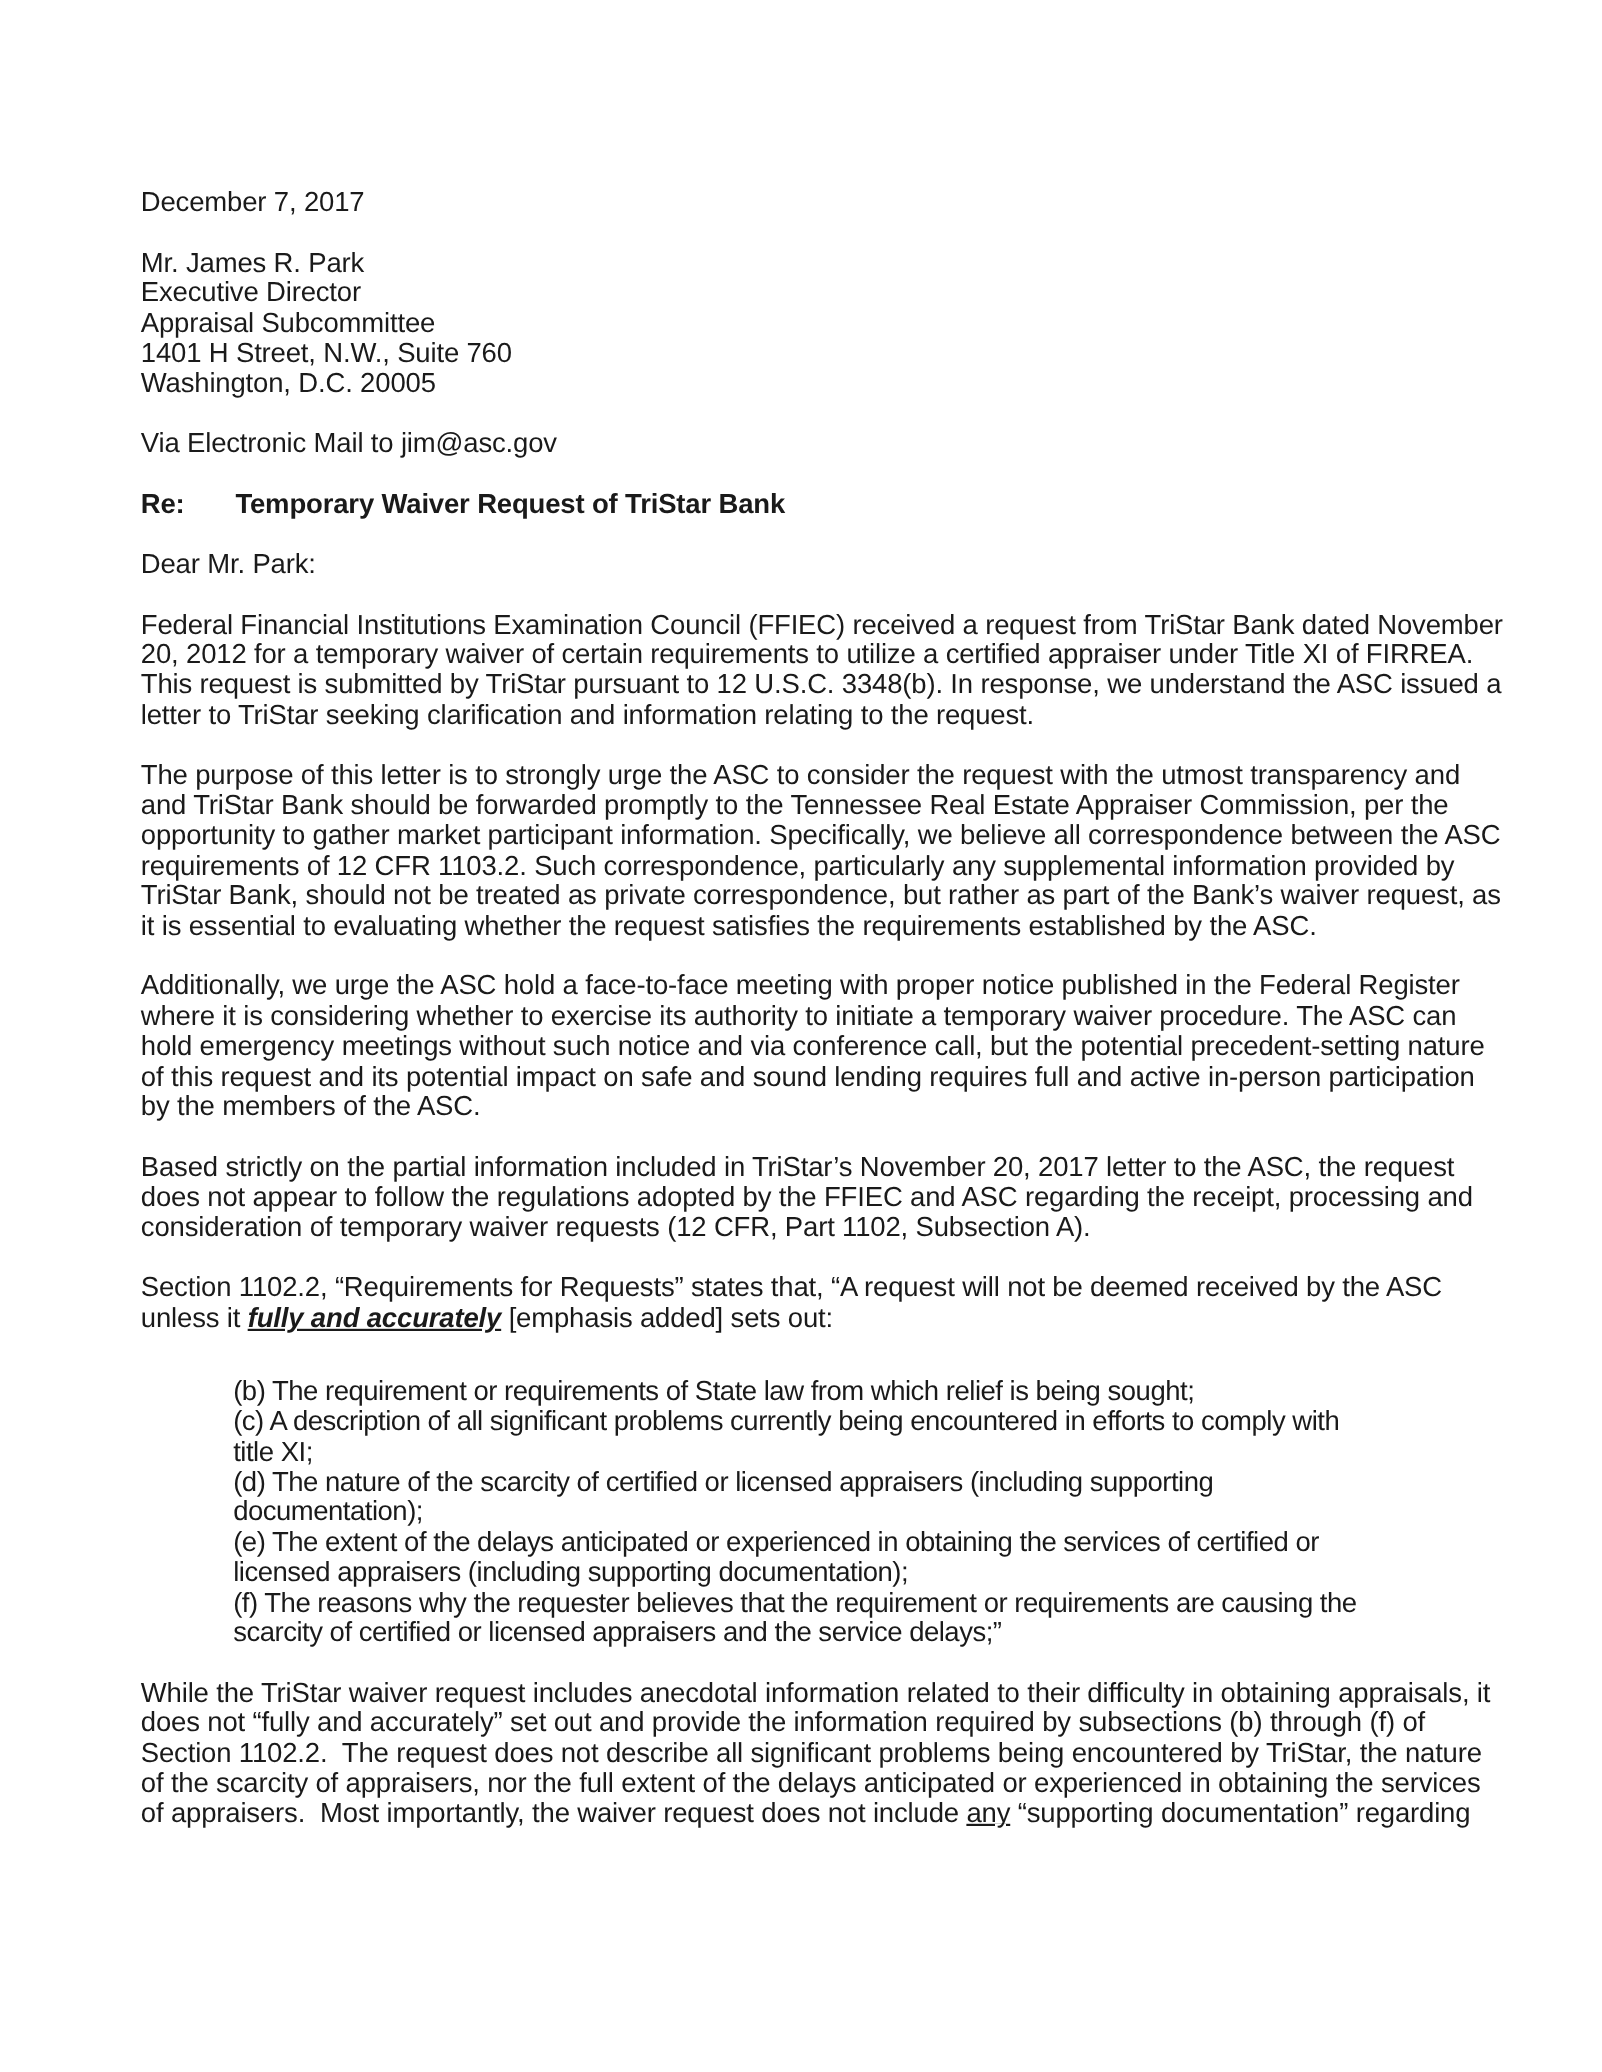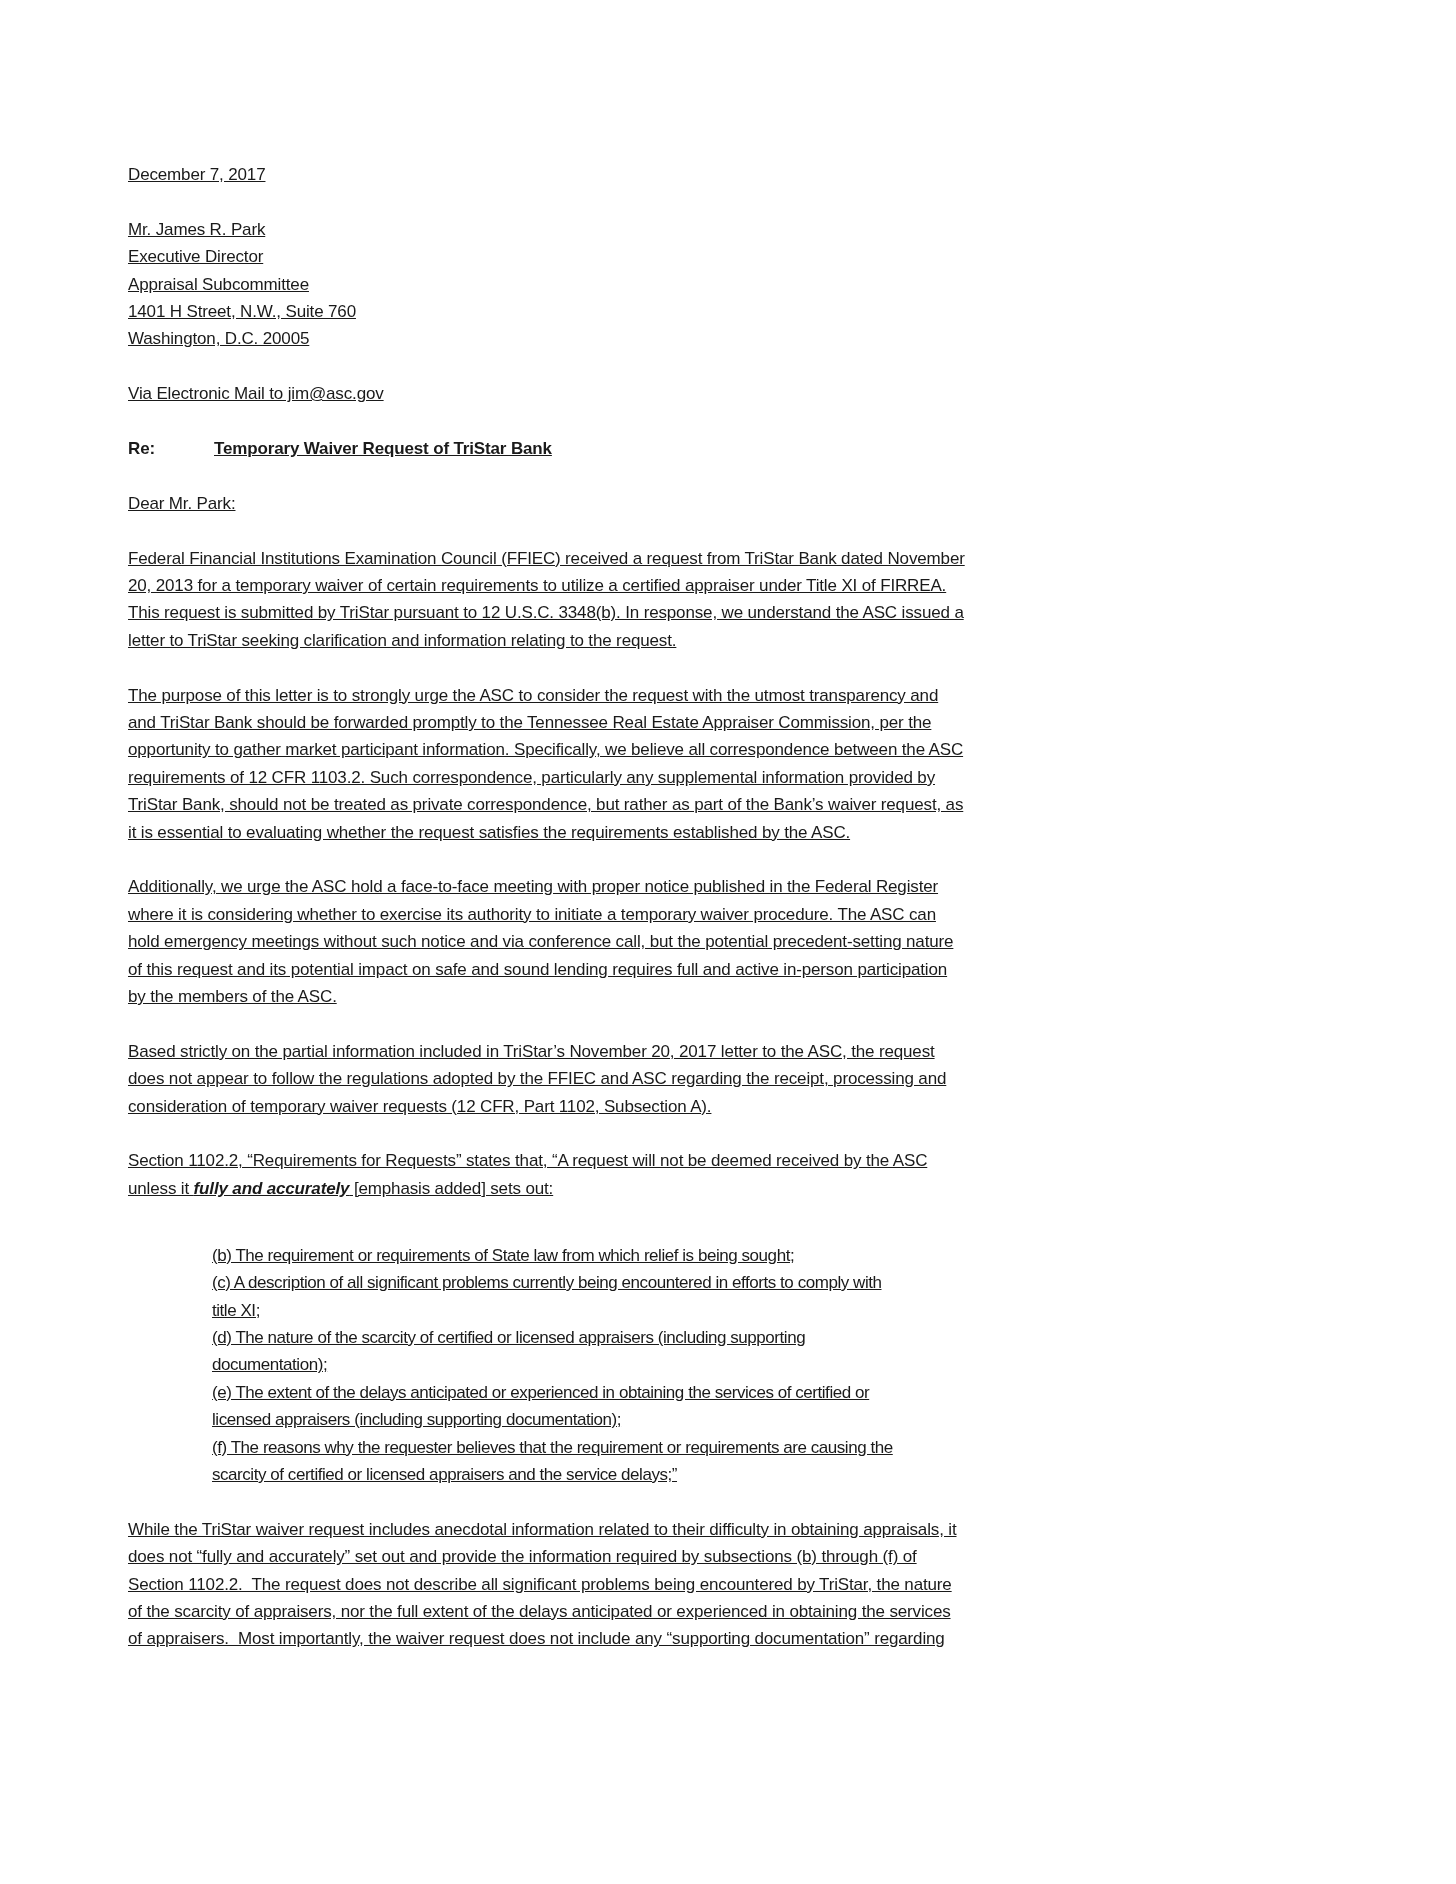--- a/index.html
+++ b/index.html
@@ -11,26 +11,25 @@
       width: 1456px;
       height: 1884px;
       position: relative;
       overflow: hidden;
       font-family: "Liberation Sans", "DejaVu Sans", sans-serif;
       color: #1a1a1a;
     }
     .page {
       position: absolute;
       left: 128px;
-      top: 161px;
+      top: 171px;
       width: 1200px;
-      font-size: 17px;
+      font-size: 25px;
       line-height: 27.4px;
       letter-spacing: -0.15px;
-      text-decoration: underline;
     }
     .block { margin: 0; }
     .gap { height: 27.4px; }
     .line { display: block; white-space: nowrap; }
     .re-line { font-weight: bold; white-space: nowrap; }
     .re-label { display: inline-block; width: 86px; }
     .list {
       padding-left: 84px;
     }
     .list .line { white-space: nowrap; }
@@ -76,21 +75,21 @@
   <div class="gap"></div>
 
   <div class="block">
     <span class="line">Dear Mr. Park:</span>
   </div>
 
   <div class="gap"></div>
 
   <div class="block">
     <span class="line">Federal Financial Institutions Examination Council (FFIEC) received a request from TriStar Bank dated November</span>
-    <span class="line">20, 2013 for a temporary waiver of certain requirements to utilize a certified appraiser under Title XI of FIRREA.</span>
+    <span class="line">20, 2012 for a temporary waiver of certain requirements to utilize a certified appraiser under Title XI of FIRREA.</span>
     <span class="line">This request is submitted by TriStar pursuant to 12 U.S.C. 3348(b). In response, we understand the ASC issued a</span>
     <span class="line">letter to TriStar seeking clarification and information relating to the request.</span>
   </div>
 
   <div class="gap"></div>
 
   <div class="block">
     <span class="line">The purpose of this letter is to strongly urge the ASC to consider the request with the utmost transparency and</span>
     <span class="line">and TriStar Bank should be forwarded promptly to the Tennessee Real Estate Appraiser Commission, per the</span>
     <span class="line">opportunity to gather market participant information. Specifically, we believe all correspondence between the ASC</span>

